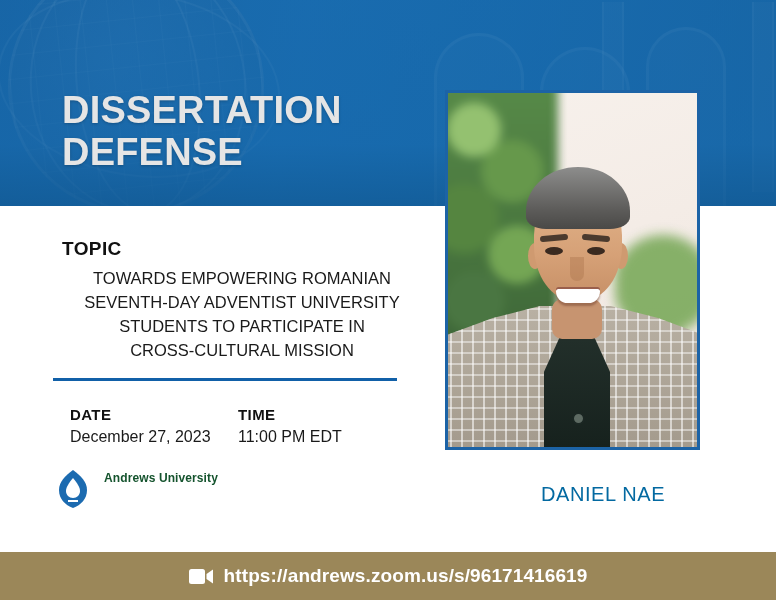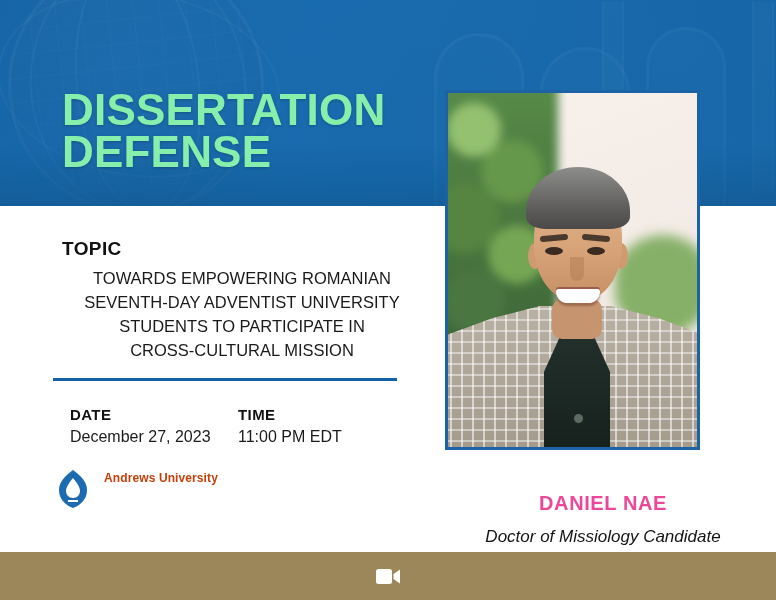--- a/index.html
+++ b/index.html
@@ -109,22 +109,22 @@
     position: absolute;
     inset: 0;
     background: linear-gradient(180deg, rgba(22,104,171,0.58) 0%, rgba(22,104,171,0.72) 70%, rgba(18,92,152,0.85) 100%);
   }
 
   .headline {
     position: absolute;
     left: 62px;
     top: 89px;
     margin: 0;
-    color: #86efac;
-    font-size: 44px;
+    color: #e5e5e5;
+    font-size: 38px;
     font-weight: bold;
     line-height: 42px;
     letter-spacing: 0.2px;
     text-shadow: 0 1px 3px rgba(0,0,0,0.22);
     white-space: pre-line;
   }
 
   
   .portrait-frame {
     position: absolute;
@@ -256,24 +256,24 @@
 
   
   .name-block {
     position: absolute;
     left: 430px;
     top: 480px;
     width: 346px;
     text-align: center;
   }
   .person-name {
-    margin: 12px;
+    margin: 3px;
     font-size: 20px;
-    font-weight: bold;
-    color: #ec4899;
+    font-weight: normal;
+    color: #0369a1;
     letter-spacing: 0.6px;
   }
   .person-role {
     margin: 6px 0 0 0;
     font-size: 17px;
     font-style: italic;
     color: #141414;
   }
 
   
@@ -357,21 +357,21 @@
     font-family: "Liberation Serif", serif;
     font-size: 17px;
     line-height: 18px;
     color: #14181c;
     white-space: pre-line;
   }
   .logo-univ {
     margin: 3px 0 0 0;
     font-size: 12px;
     font-weight: bold;
-    color: #c2410c;
+    color: #14532d;
     letter-spacing: 0.1px;
     text-align: center;
   }
 
   
   .bottom-bar {
     position: absolute;
     left: 0;
     top: 552px;
     width: 776px;
@@ -464,23 +464,23 @@
       <path d="M15 8 C11 13 8 17 8 21 C8 25 11 28 15 28 C19 28 22 25 22 21 C22 17 19 13 15 8 Z" fill="#ffffff"></path>
       <rect x="10" y="30" width="10" height="2" fill="#ffffff"></rect>
     </svg>
     <div class="logo-words">
       <p class="logo-univ">Andrews University</p>
     </div>
   </div>
 
   <div class="name-block">
     <p class="person-name">DANIEL NAE</p>
-    <p class="person-role">Doctor of Missiology Candidate</p>
   </div>
 
   <div class="bottom-bar">
     <svg class="cam-icon" viewBox="0 0 24 15">
       <rect x="0" y="0" width="16" height="15" rx="2.5" fill="#ffffff"></rect>
       <path d="M17.5 5 L24 0.5 L24 14.5 L17.5 10 Z" fill="#ffffff"></path>
     </svg>
+    <span class="zoom-url">https://andrews.zoom.us/s/96171416619</span>
   </div>
 
 </div>
 
 </body></html>

